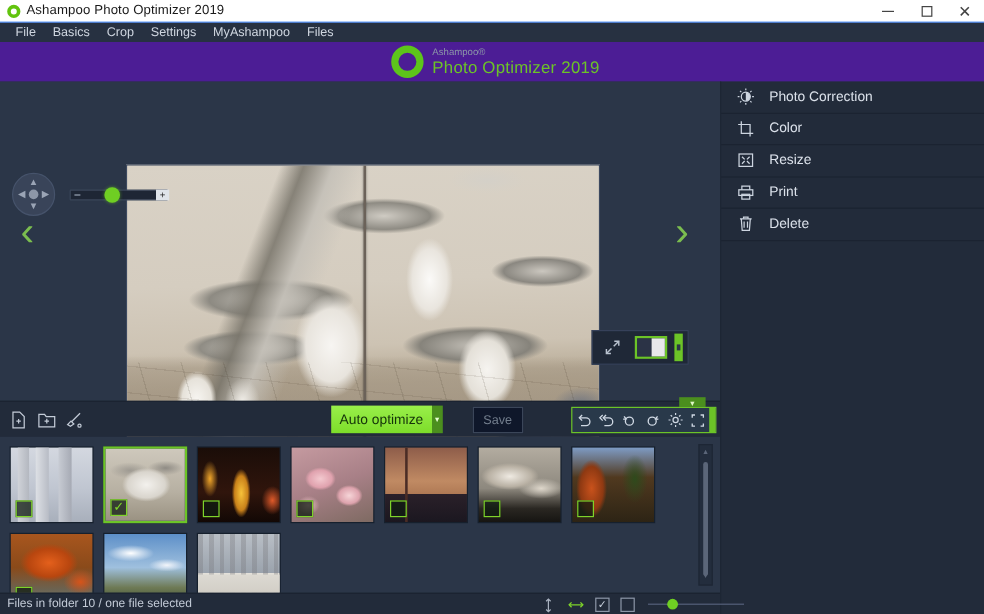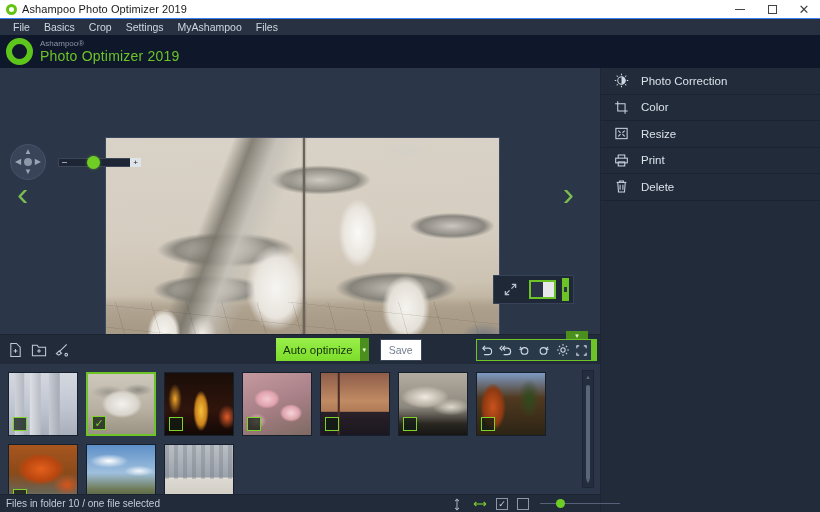--- a/index.html
+++ b/index.html
@@ -26,21 +26,21 @@
            color:#444; font-size:11px; }
   .tb-min{ width:10px; height:1px; background:#444; }
   .tb-max{ width:9px; height:9px; border:1px solid #444; }
   .tb-close{ font-size:13px; line-height:1; }
 
   
   .menubar{ height:16px; background:#273141; display:flex; align-items:center; padding-left:6px; gap:0px; flex:0 0 16px; }
   .menu-item{ font-size:10.5px; color:#cfd6e0; padding:2px 7px; line-height:12px; }
 
   
-  .brandbar{ height:33px; background:#0f172a; display:flex; align-items:center; padding-left:6px; flex:0 0 33px; }
+  .brandbar{ height:33px; background:#4c1d95; display:flex; align-items:center; padding-left:6px; flex:0 0 33px;justify-content:center; }
   .brand-logo{ width:27px; height:27px; border-radius:50%; border:6px solid #5dc51b; margin-right:7px; flex:0 0 27px; }
   .brand-text{ display:flex; flex-direction:column; justify-content:center; line-height:1; }
   .brand-sup{ font-size:8px; color:#8c97a8; margin-bottom:1px; }
   .brand-main{ font-size:14px; color:#6cc427; letter-spacing:0.2px; }
 
   
   .body{ flex:1; display:flex; min-height:0; }
   .leftcol{ flex:1; display:flex; flex-direction:column; min-width:0; }
   .rightcol{ width:220px; flex:0 0 220px; background:#222b3a; border-left:1px solid #1d2634; }
 
@@ -129,21 +129,21 @@
   
   .actionbar{ height:30px; flex:0 0 30px; background:#222b3a; border-top:1px solid #1b2331;
     display:flex; align-items:center; position:relative; }
   .act-left{ display:flex; align-items:center; gap:6px; padding-left:7px; }
   .act-ico{ width:17px;height:17px; display:flex; align-items:center; justify-content:center; color:#c3cbd7; }
   .auto-wrap{ position:absolute; left:276px; top:3px; display:flex; align-items:center; height:23px; }
   .auto-btn{ background:linear-gradient(180deg,#99ef4a 0%,#7ddd2a 100%); color:#14320a;
     font-size:11.5px; height:23px; display:flex; align-items:center; padding:0 7px; }
   .auto-caret{ width:9px; height:23px; background:#4b8f1e; display:flex; align-items:center; justify-content:center;
      color:#e5ffd0; font-size:7px; }
-  .save-btn{ margin-left:11px; height:22px; min-width:32px; border:1px solid #3b4659; background:#ffffff;
+  .save-btn{ margin-left:25px; height:22px; min-width:32px; border:1px solid #3b4659; background:#0f172a;
      color:#737e8d; font-size:10.5px; display:flex; align-items:center; justify-content:center; padding:0 8px; }
   .auto-tab{ position:absolute; left:290px; top:-7px; width:22px; height:9px; background:#4b8f1e;
      display:flex; align-items:center; justify-content:center; color:#dff7c5; font-size:7px; }
   .hist-group{ position:absolute; left:476px; top:4px; height:22px; display:flex; align-items:center;
      border:1px solid #6cc427; background:#29394a; }
   .hist-btn{ width:19px; height:20px; display:flex; align-items:center; justify-content:center; color:#cfd8e3; }
   .hist-green{ width:5px; height:20px; background:#6cc427; }
 
   
   .thumbs{ flex:1; background:#2b3648; position:relative; min-height:0; overflow:hidden; }

